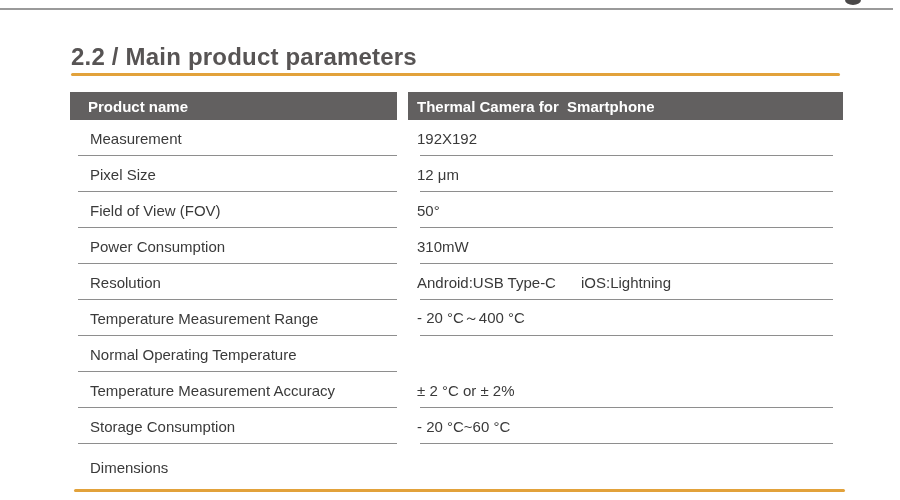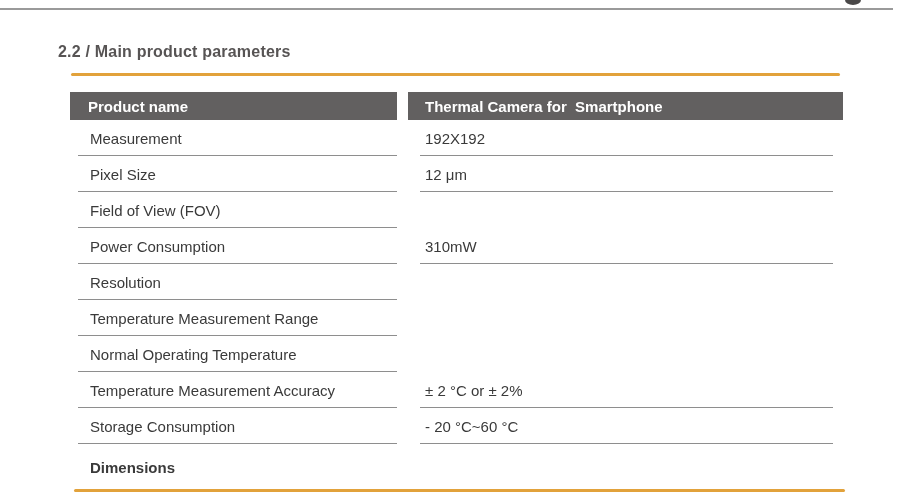--- a/index.html
+++ b/index.html
@@ -21,46 +21,46 @@
   .top-rule{
     position:absolute;top:8px;left:0;width:893px;height:2px;
     background:var(--top-rule,#9a9a9a);
   }
   .top-fragment{
     position:absolute;top:-5px;left:845px;width:16px;height:10px;
     background:#4a4848;border-radius:50%;
   }
 
   .title{
-    position:absolute;top:43px;left:58px;margin:0;
-    font-size:16px;font-weight:700;color:var(--title-text,#575454);
+    position:absolute;top:43px;left:71px;margin:0;
+    font-size:24px;font-weight:700;color:var(--title-text,#575454);
     letter-spacing:0.2px;
   }
   .title-rule{
     position:absolute;top:73px;left:71px;width:769px;height:3px;
     background:var(--accent-orange,#E2A23B);border-radius:2px;
   }
 
   .spec-table{
     position:absolute;top:92px;left:70px;width:773px;
     font-size:15px;color:var(--body-text,#3a3a3a);
   }
   .row{
     display:grid;grid-template-columns:327px 11px 435px;
     height:36px;
     border-radius:9px;
   }
   .row.header-row{height:28px;}
-  .row.last{height:46px;font-weight:bold;}
+  .row.last{height:46px;}
   .cell{
     position:relative;display:flex;align-items:center;
     overflow:hidden;white-space:pre-wrap;
   }
   .label-cell{padding-left:20px;}
-  .value-cell{padding-left:17px;}
+  .value-cell{padding-left:9px;}
   .header-cell{
     background:var(--header-bg,#626060);color:#ffffff;font-weight:700;
   }
   .header-row .label-cell{padding-left:18px;}
   .gap{background:transparent;}
 
   .row:not(.header-row):not(.last) .label-cell::after{
     content:"";position:absolute;bottom:0;left:8px;right:0;height:1px;
     background:var(--divider,#8e8e8e);
   }
@@ -101,36 +101,39 @@
 
     <div class="row">
       <div class="cell label-cell">Pixel Size</div>
       <div class="gap"></div>
       <div class="cell value-cell">12 μm</div>
     </div>
 
     <div class="row">
       <div class="cell label-cell">Field of View (FOV)</div>
       <div class="gap"></div>
+      <div class="cell value-cell">50°</div>
     </div>
 
     <div class="row">
       <div class="cell label-cell">Power Consumption</div>
       <div class="gap"></div>
       <div class="cell value-cell">310mW</div>
     </div>
 
     <div class="row">
       <div class="cell label-cell">Resolution</div>
       <div class="gap"></div>
+      <div class="cell value-cell">Android:USB Type-C      iOS:Lightning</div>
     </div>
 
     <div class="row">
       <div class="cell label-cell">Temperature Measurement Range</div>
       <div class="gap"></div>
+      <div class="cell value-cell">- 20 °C～400 °C</div>
     </div>
 
     <div class="row">
       <div class="cell label-cell">Normal Operating Temperature</div>
       <div class="gap"></div>
     </div>
 
     <div class="row">
       <div class="cell label-cell">Temperature Measurement Accuracy</div>
       <div class="gap"></div>

